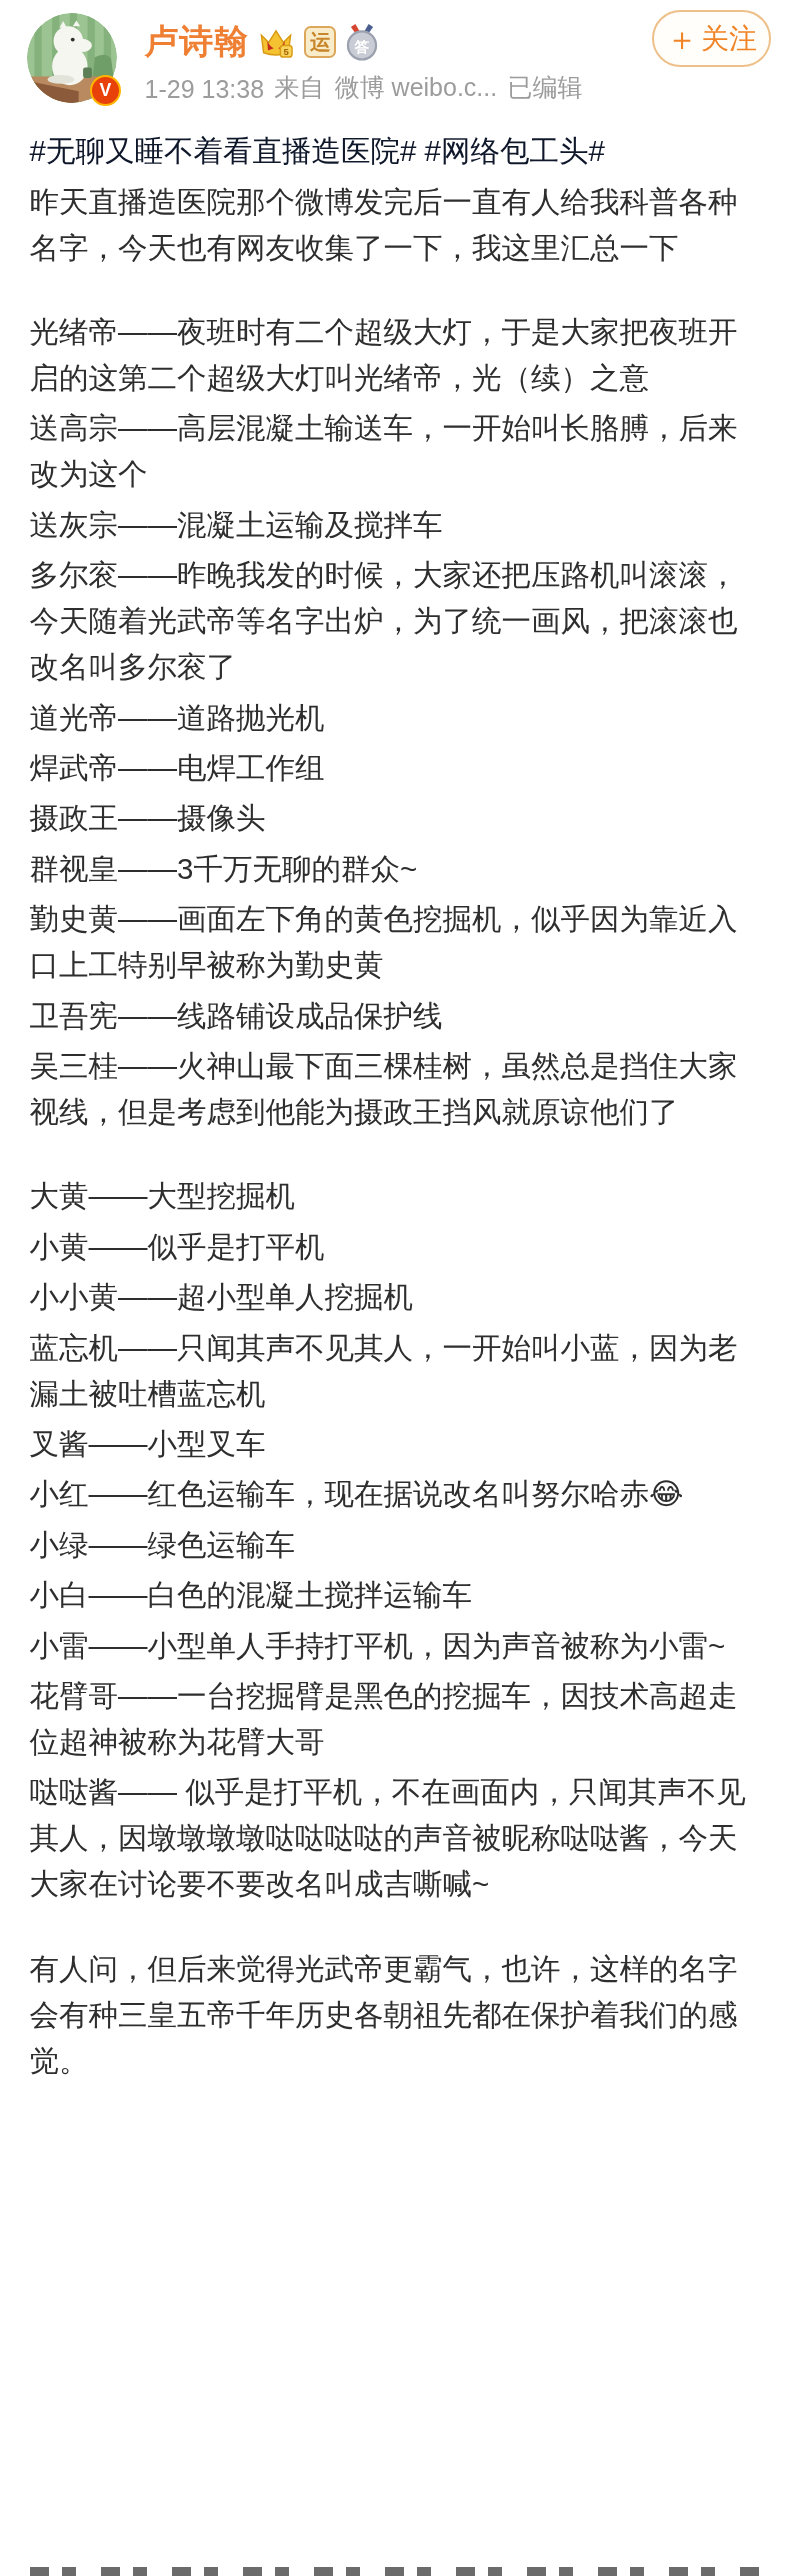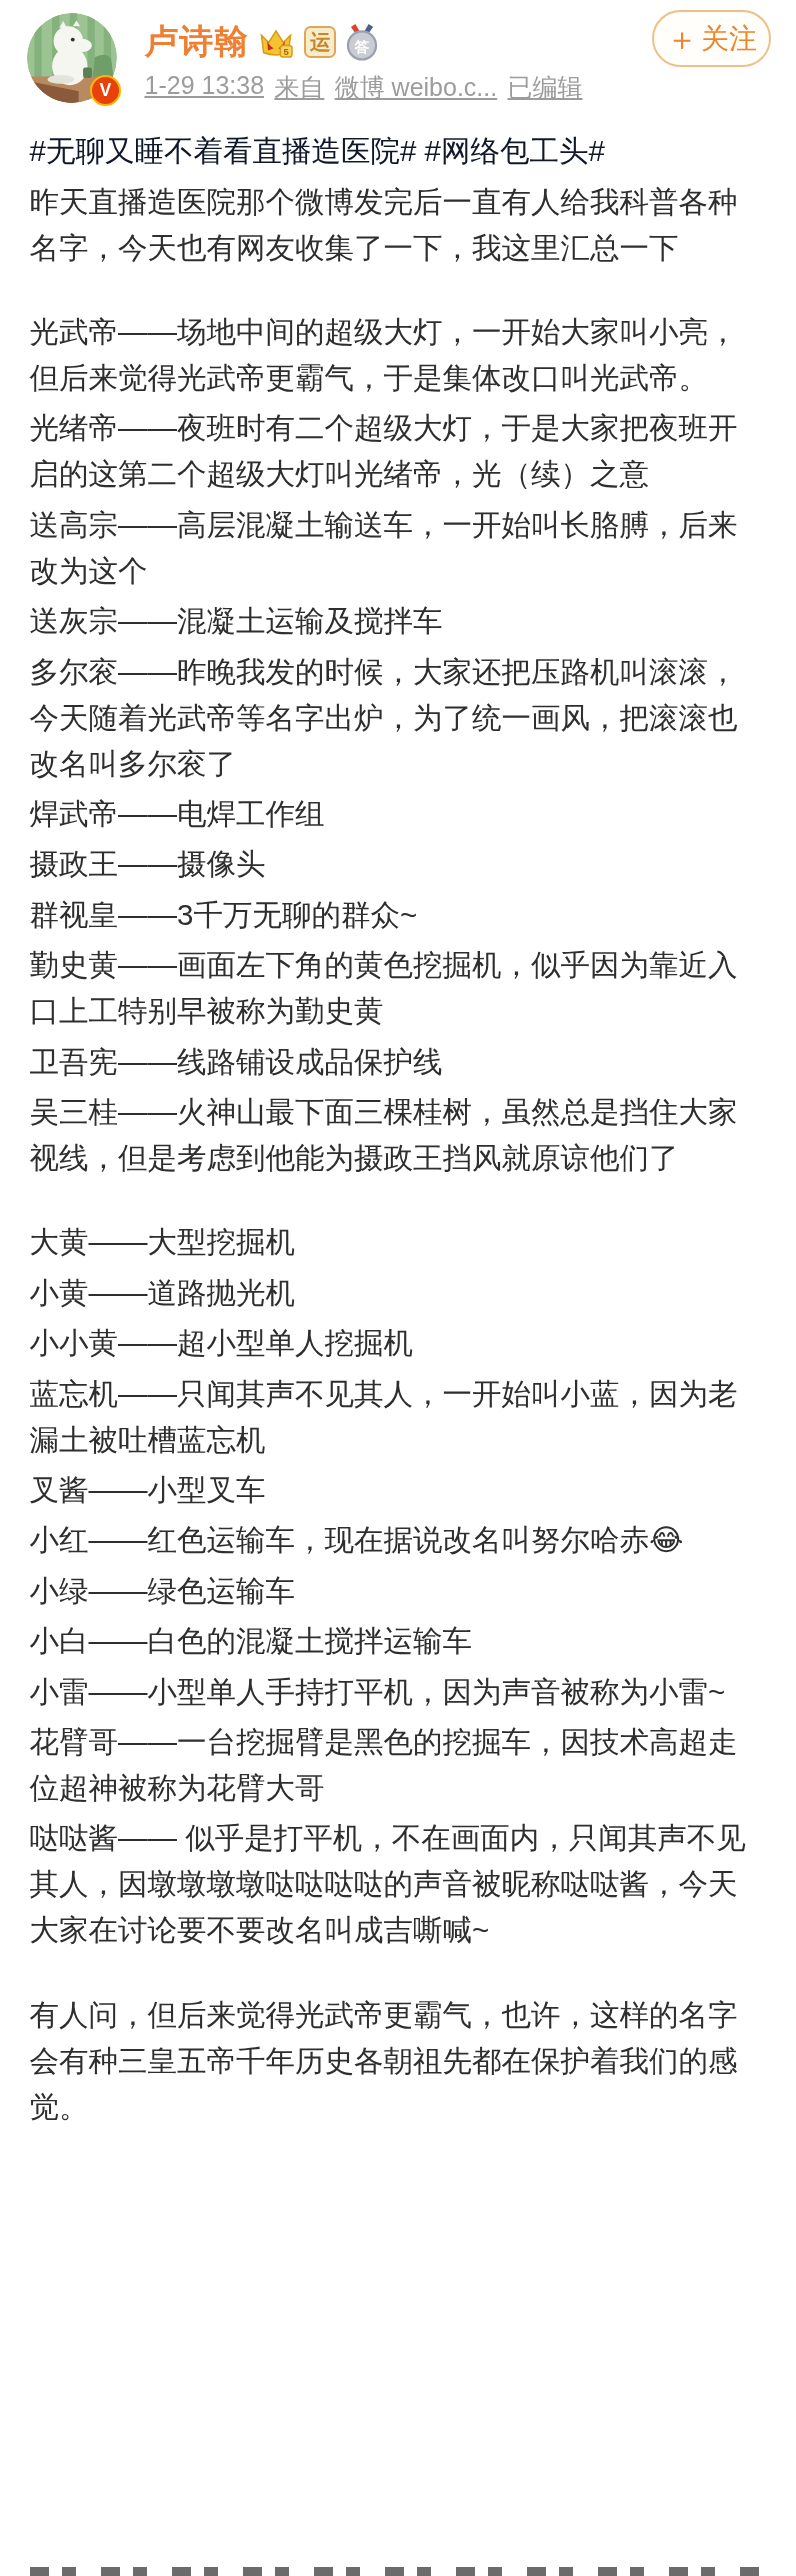--- a/index.html
+++ b/index.html
@@ -67,23 +67,22 @@
     border-radius:6.6px;
     box-sizing:border-box;
     color:#c8862a;font-size:20.6px;font-weight:bold;
   }
   .badge-medal{position:relative;width:34px;height:37px;}
   .meta-row{
     margin-top:5.9px;
     color:#9c9c9c;
     font-size:25px;
     display:flex; gap:10.3px;
-    align-items:flex-start;
+    align-items:flex-end;
     white-space:nowrap;
-    text-decoration:underline;
   }
   .follow-button{
     position:absolute;
     right:25px; top:10.3px;
     width:119px; height:57px;
     border-radius:29.5px;
     border:2.2px solid #eec089;
     background:#fffefb;
     box-sizing:border-box;
     display:flex; align-items:center; justify-content:center;
@@ -191,34 +190,34 @@
       <span class="follow-plus">＋</span>
       <span>关注</span>
     </div>
   </div>
 
   <div class="post-content">
     <p class="hashtags">#无聊又睡不着看直播造医院# #网络包工头#</p>
     <div>
         <p class="para">昨天直播造医院那个微博发完后一直有人给我科普各种名字，今天也有网友收集了一下，我这里汇总一下</p>
         <div class="blank-line"></div>
-        <p class="para">光武帝——场地中间的超级大灯，一开始大家叫小亮，但后来觉得光武帝更霸气，于是集体改口叫光武帝。</p>
         <p class="para">光绪帝——夜班时有二个超级大灯，于是大家把夜班开启的这第二个超级大灯叫光绪帝，光（续）之意</p>
         <p class="para">送高宗——高层混凝土输送车，一开始叫长胳膊，后来改为这个</p>
         <p class="para">送灰宗——混凝土运输及搅拌车</p>
         <p class="para">多尔衮——昨晚我发的时候，大家还把压路机叫滚滚，今天随着光武帝等名字出炉，为了统一画风，把滚滚也改名叫多尔衮了</p>
+        <p class="para">道光帝——道路抛光机</p>
         <p class="para">焊武帝——电焊工作组</p>
         <p class="para">摄政王——摄像头</p>
         <p class="para">群视皇——3千万无聊的群众~</p>
         <p class="para">勤史黄——画面左下角的黄色挖掘机，似乎因为靠近入口上工特别早被称为勤史黄</p>
         <p class="para">卫吾宪——线路铺设成品保护线</p>
         <p class="para">吴三桂——火神山最下面三棵桂树，虽然总是挡住大家视线，但是考虑到他能为摄政王挡风就原谅他们了</p>
         <div class="blank-line"></div>
         <p class="para">大黄——大型挖掘机</p>
-        <p class="para">小黄——道路抛光机</p>
+        <p class="para">小黄——似乎是打平机</p>
         <p class="para">小小黄——超小型单人挖掘机</p>
         <p class="para">蓝忘机——只闻其声不见其人，一开始叫小蓝，因为老漏土被吐槽蓝忘机</p>
         <p class="para">叉酱——小型叉车</p>
         <p class="para">小红——红色运输车，现在据说改名叫努尔哈赤😂</p>
         <p class="para">小绿——绿色运输车</p>
         <p class="para">小白——白色的混凝土搅拌运输车</p>
         <p class="para">小雷——小型单人手持打平机，因为声音被称为小雷~</p>
         <p class="para">花臂哥——一台挖掘臂是黑色的挖掘车，因技术高超走位超神被称为花臂大哥</p>
         <p class="para">哒哒酱—— 似乎是打平机，不在画面内，只闻其声不见其人，因墩墩墩墩哒哒哒哒的声音被昵称哒哒酱，今天大家在讨论要不要改名叫成吉嘶喊~</p>
         <div class="blank-line"></div>

